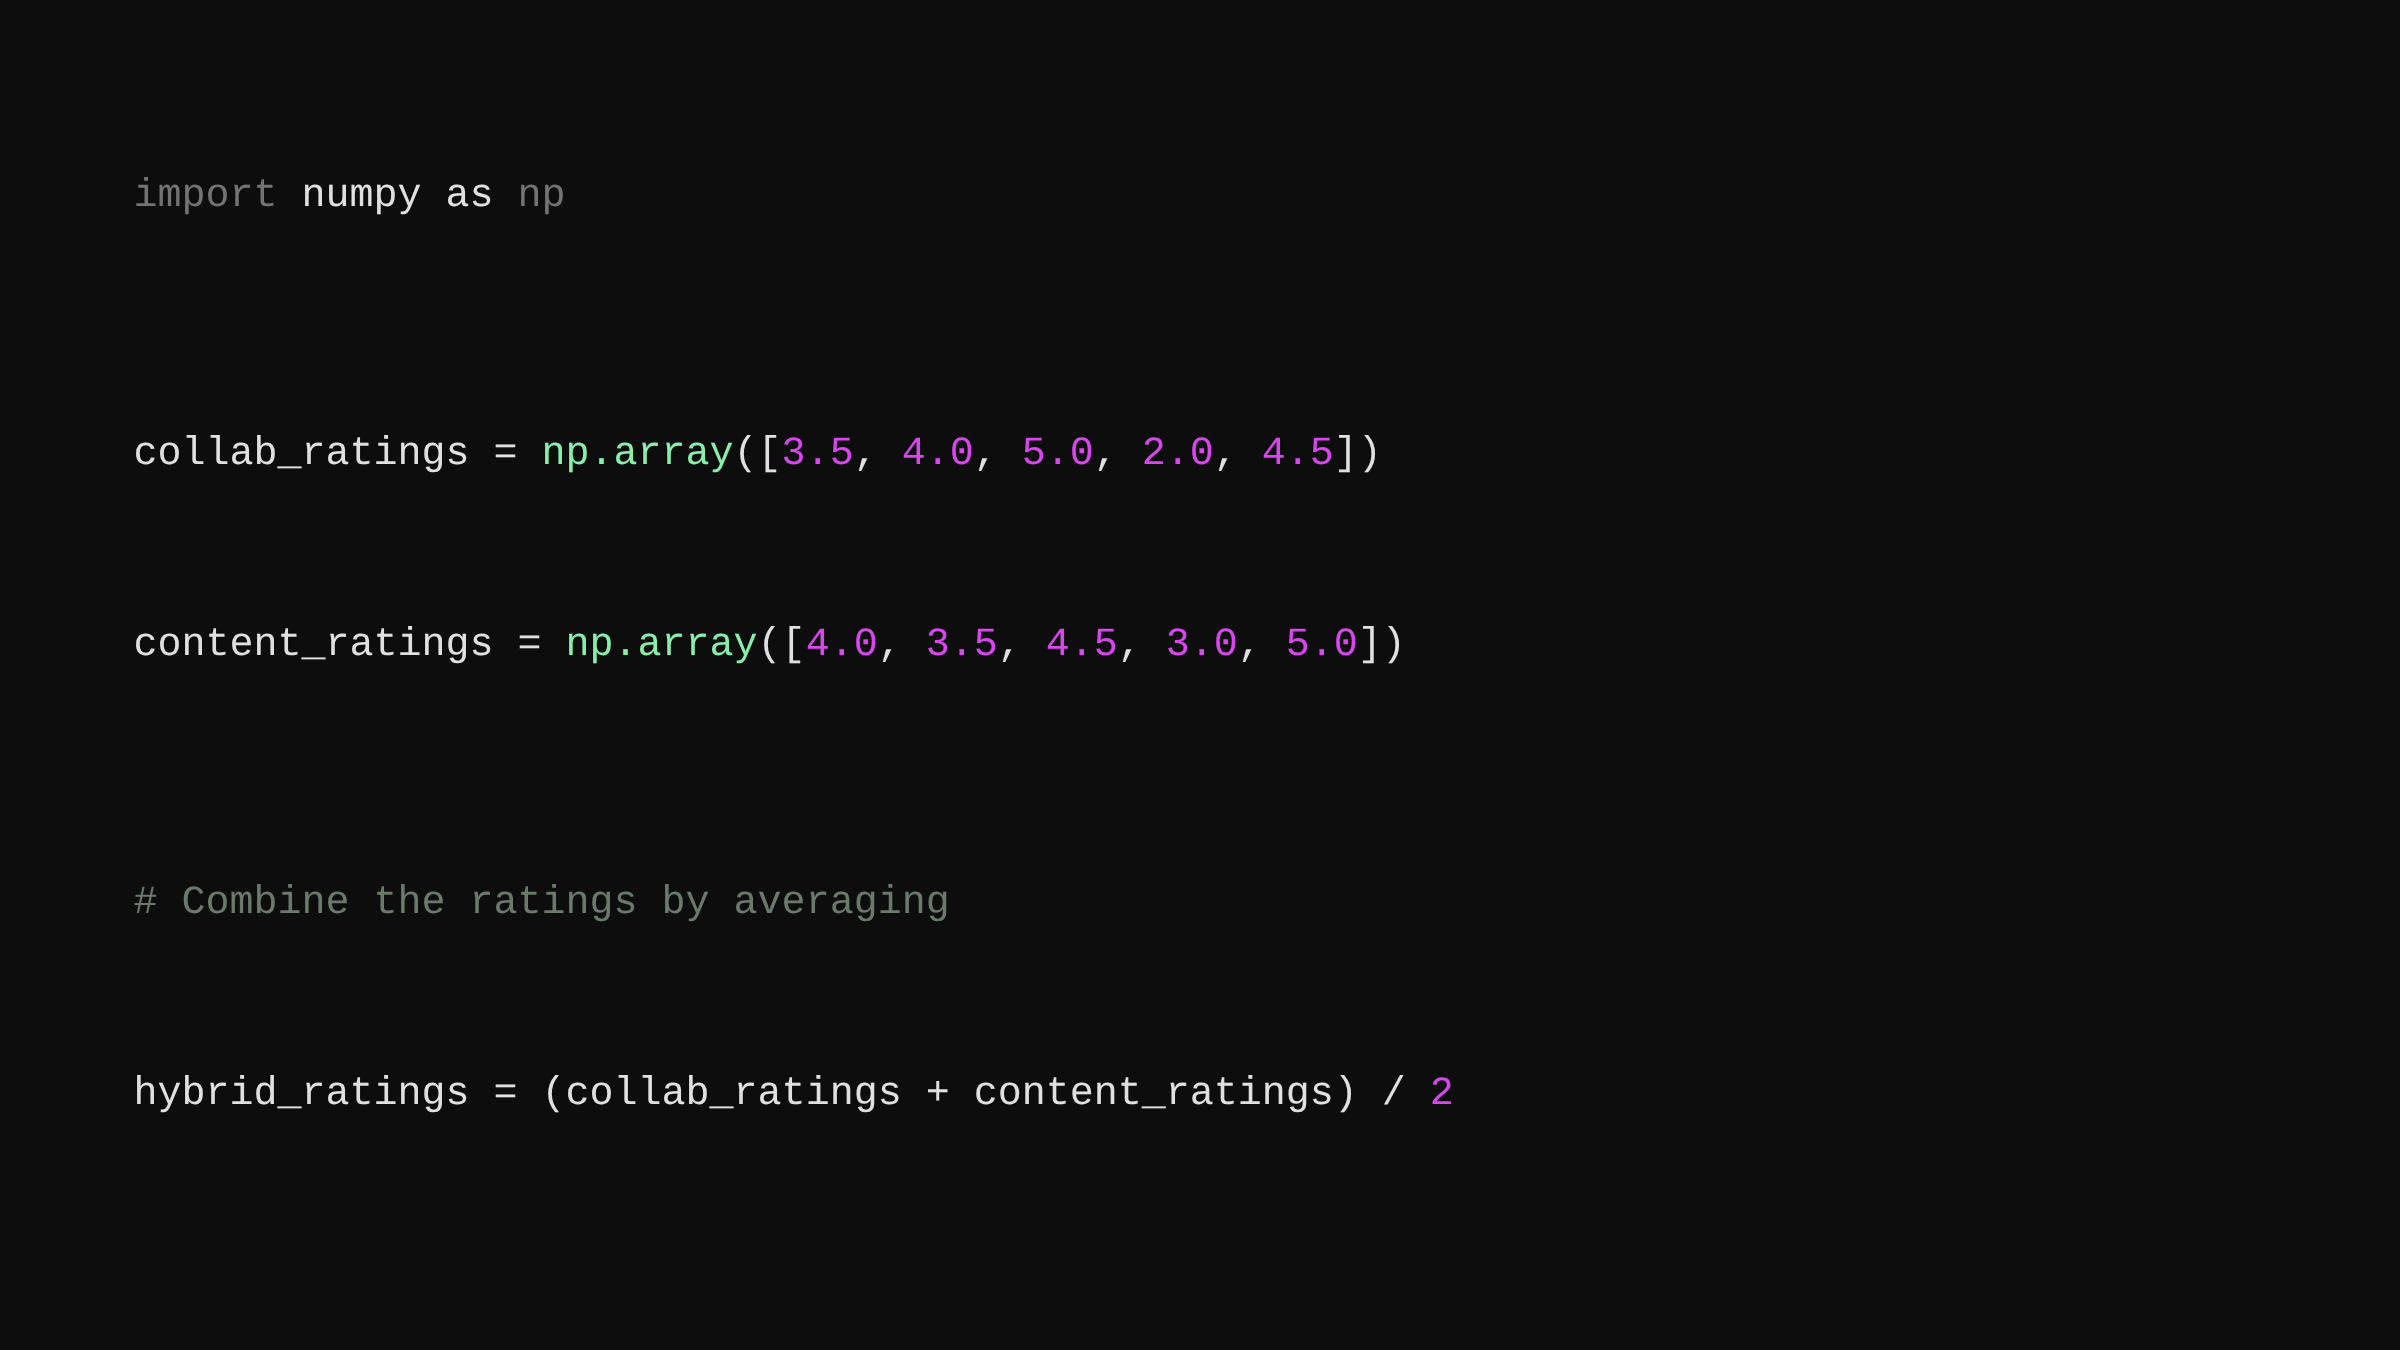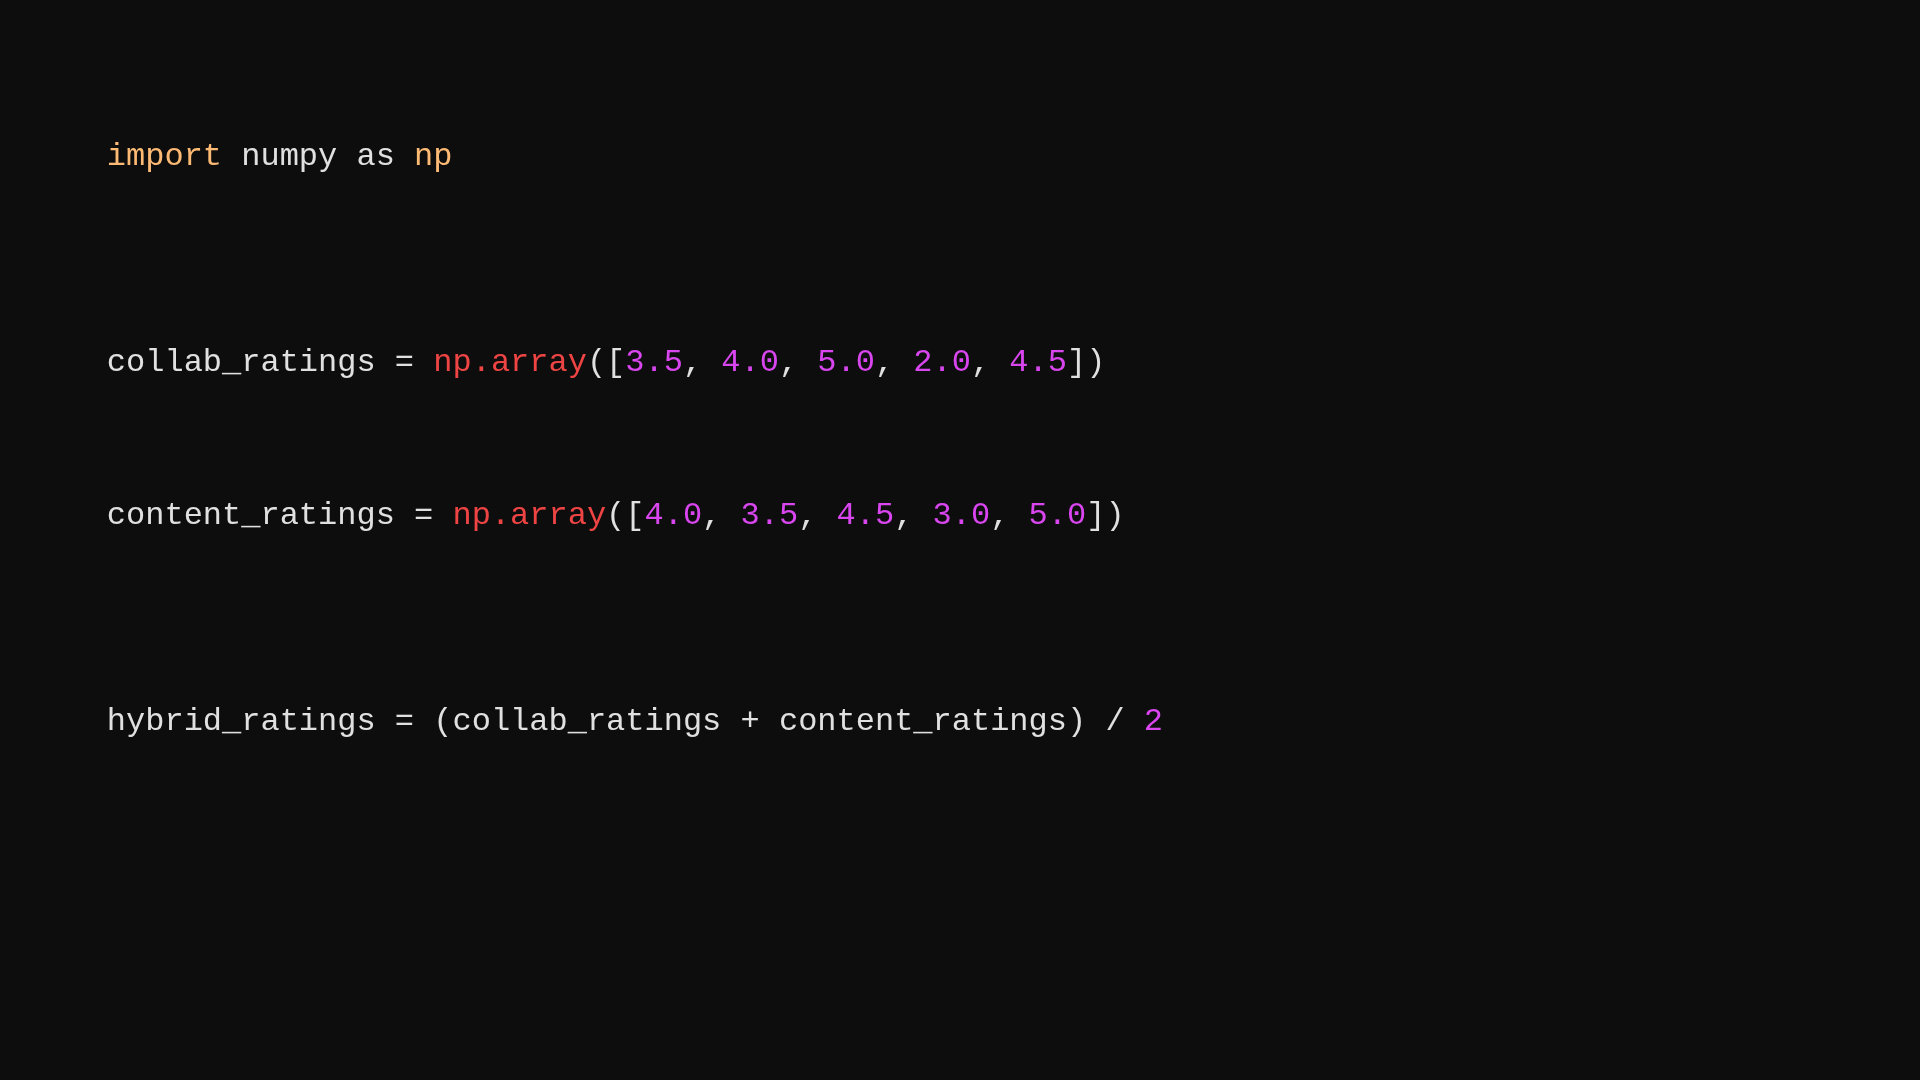--- a/index.html
+++ b/index.html
@@ -27,25 +27,25 @@
       white-space: pre;
       margin-bottom: 0;
     }
 
     .blank-line {
       display: block;
       height: 52px;
     }
 
     
-    .kw-import { color: #fdba74; text-align: center; } 
+    .kw-import { color: #737373; text-align: center; } 
     .comment { color: #6a7a6a; } 
     .var-name { color: #e0e0e0; } 
     .operator { color: #e0e0e0; } 
-    .func-call { color: #ef4444; } 
+    .func-call { color: #86efac; } 
     .number { color: #d946ef; }
     .bracket { color: #e0e0e0; }
   </style>
 </head>
 <body>
 
 <div class="code-container">
 
   <span class="code-line">
     <span class="kw-import">import</span><span class="var-name"> </span><span class="var-name">numpy</span><span class="var-name"> </span><span class="var-name">as</span><span class="var-name"> </span><span class="kw-import">np</span>
@@ -57,18 +57,21 @@
   <span class="code-line">
     <span class="var-name">collab_ratings</span><span class="operator"> = </span><span class="func-call">np.array</span><span class="bracket">([</span><span class="number">3.5</span><span class="var-name">, </span><span class="number">4.0</span><span class="var-name">, </span><span class="number">5.0</span><span class="var-name">, </span><span class="number">2.0</span><span class="var-name">, </span><span class="number">4.5</span><span class="bracket">])</span>
   </span>
 
   <span class="code-line">
     <span class="var-name">content_ratings</span><span class="operator"> = </span><span class="func-call">np.array</span><span class="bracket">([</span><span class="number">4.0</span><span class="var-name">, </span><span class="number">3.5</span><span class="var-name">, </span><span class="number">4.5</span><span class="var-name">, </span><span class="number">3.0</span><span class="var-name">, </span><span class="number">5.0</span><span class="bracket">])</span>
   </span>
 
   <span class="blank-line"></span>
 
+  <span class="code-line">
+    <span class="comment"># Combine the ratings by averaging</span>
+  </span>
 
   <span class="code-line">
     <span class="var-name">hybrid_ratings</span><span class="operator"> = </span><span class="var-name">(collab_ratings + content_ratings) / </span><span class="number">2</span>
   </span>
 
 </div>
 
 </body></html>

